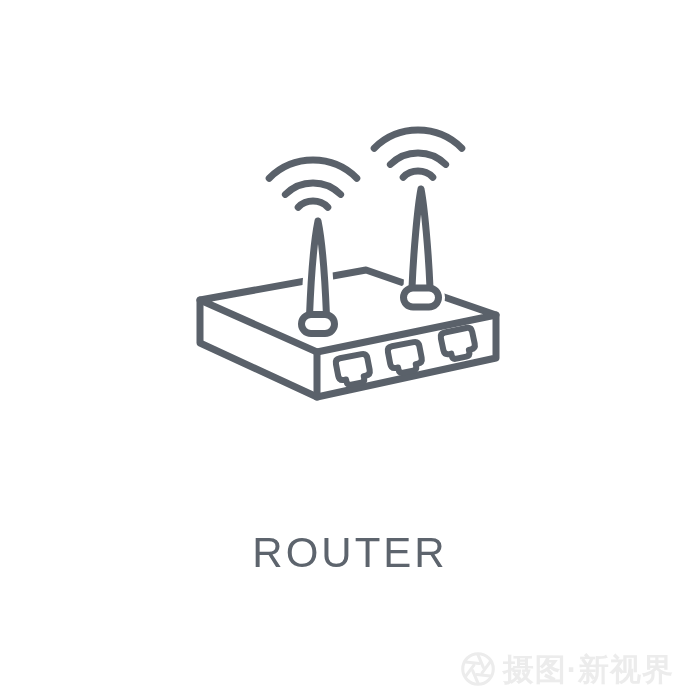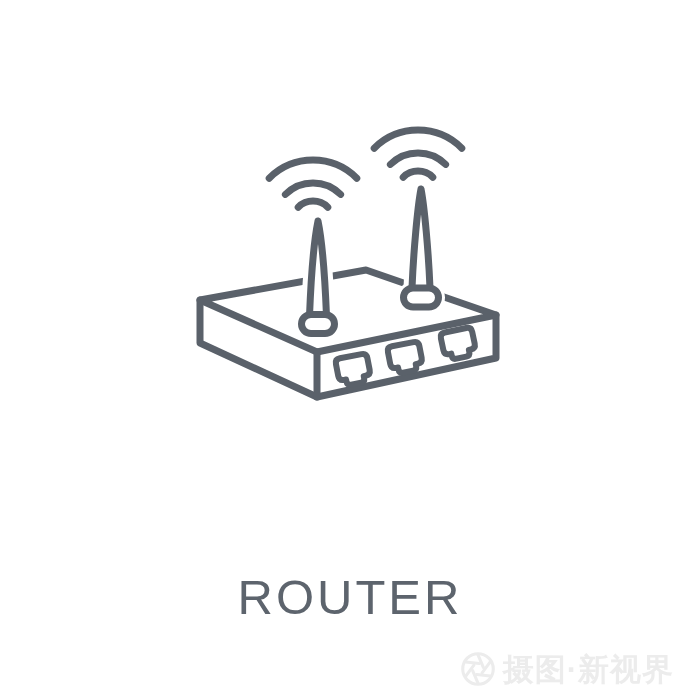--- a/index.html
+++ b/index.html
@@ -22,27 +22,26 @@
     width: 700px;
     height: 700px;
     color: var(--icon-stroke, #5a616a);
   }
   .caption {
     position: absolute;
     left: 0;
     right: 0;
     top: 530px;
     text-align: center;
-    font-size: 49px;
+    font-size: 42px;
     font-weight: 300;
     letter-spacing: 3px;
     color: var(--caption-text, #5d646d);
     line-height: 1.1;
     user-select: none;
-    margin-top: 41px;
   }
   .watermark {
     position: absolute;
     right: 26px;
     bottom: 10px;
     display: flex;
     align-items: center;
     gap: 4px;
     color: var(--watermark, #ececec);
   }

